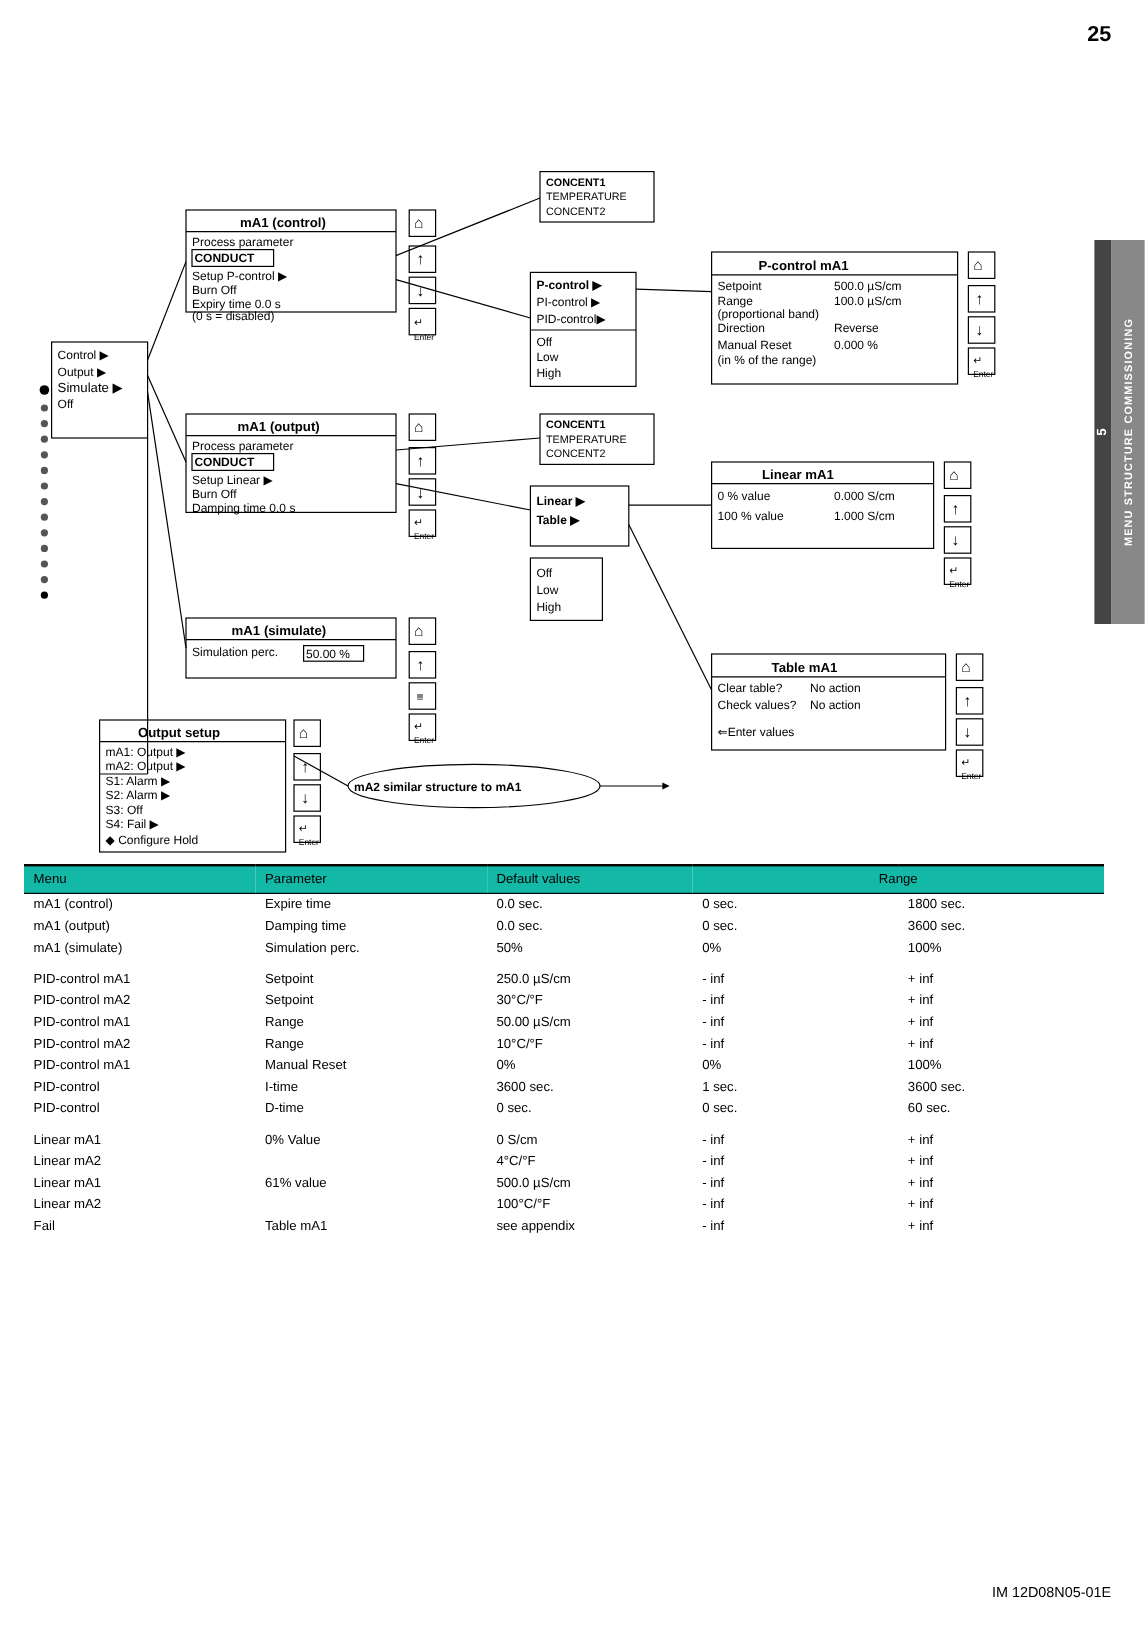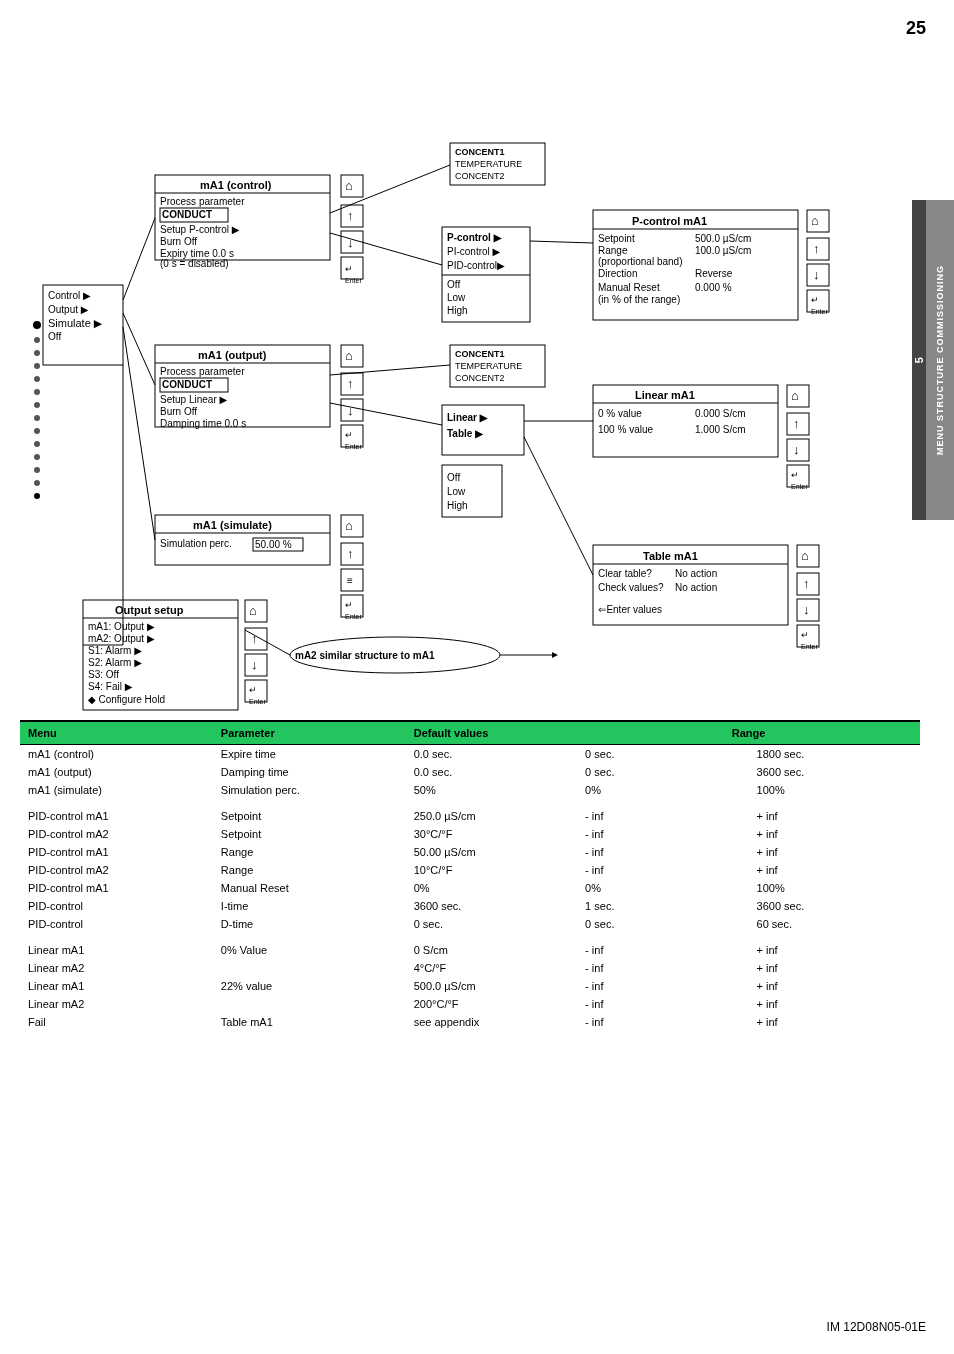--- a/index.html
+++ b/index.html
@@ -72,22 +72,22 @@
     table {
       width: 100%;
       border-collapse: collapse;
       font-size: 11px;
     }
     table th {
       border-top: 1.5px solid #000;
       border-bottom: 1px solid #000;
       padding: 5px 8px;
       text-align: left;
-      font-weight: bold;
-      background: #22c55e;
+      font-weight: normal;
+      background: #14b8a6;
     }
     table td {
       padding: 3px 8px;
       vertical-align: top;
       border: none;
     }
 
     
     .footer {
       position: absolute;
@@ -452,29 +452,29 @@
   </tr>
         <tr>
     <td>Linear mA2</td>
     <td></td>
     <td>4°C/°F</td>
     <td>- inf</td>
     <td>+ inf</td>
   </tr>
         <tr>
     <td>Linear mA1</td>
-    <td>22% value</td>
+    <td>61% value</td>
     <td>500.0 µS/cm</td>
     <td>- inf</td>
     <td>+ inf</td>
   </tr>
         <tr>
     <td>Linear mA2</td>
     <td></td>
-    <td>200°C/°F</td>
+    <td>100°C/°F</td>
     <td>- inf</td>
     <td>+ inf</td>
   </tr>
         <tr>
     <td>Fail</td>
     <td>Table mA1</td>
     <td>see appendix</td>
     <td>- inf</td>
     <td>+ inf</td>
   </tr>

